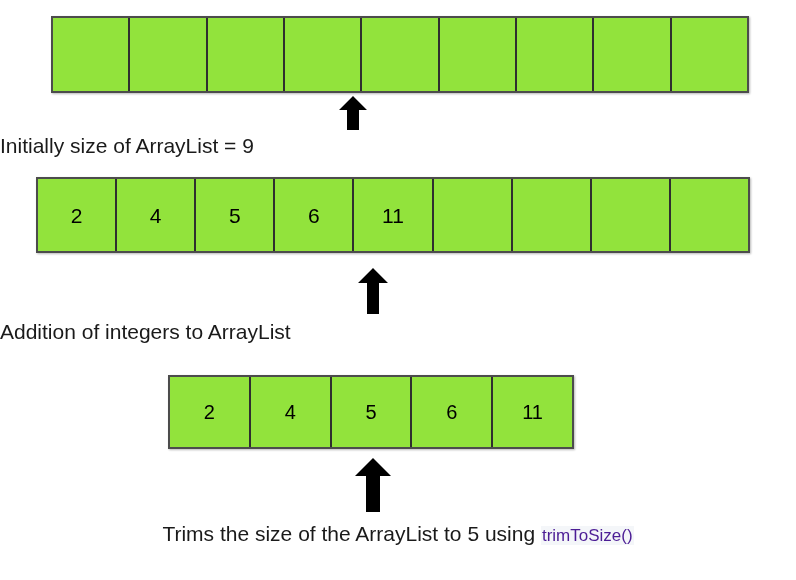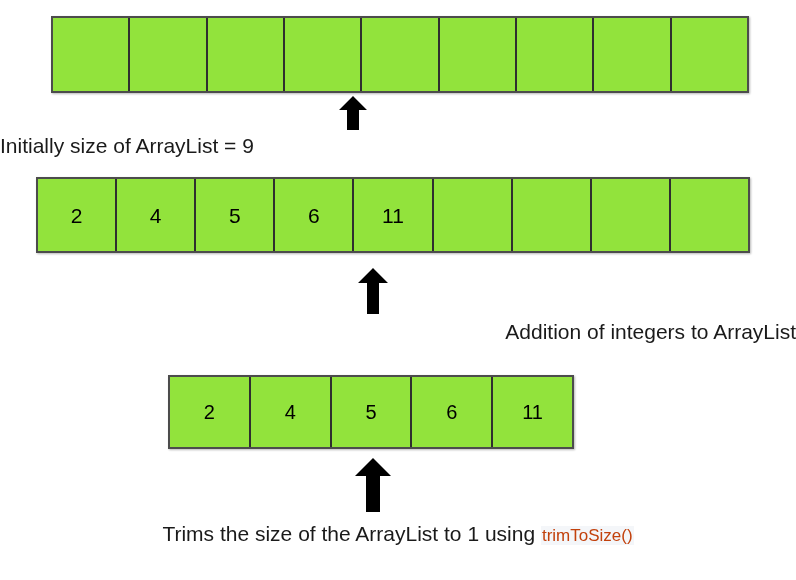--- a/index.html
+++ b/index.html
@@ -84,25 +84,25 @@
   .caption {
     position: absolute;
     color: #1a1a1a;
     font-size: 21px;
     font-weight: 400;
     line-height: 1.1;
     white-space: nowrap;
     user-select: none;
   }
   #caption-initial { left: 0;  top: 134px; width: 762px; text-align: left; }
-  #caption-filled  { left: 0;  top: 320px; width: 796px; text-align: right; }
+  #caption-filled  { left: 0;  top: 320px; width: 796px; text-align: left; }
   #caption-trimmed { left: 0;  top: 522px; width: 796px; text-align: center; }
 
   .code-ref {
-    color: #c2410c;
+    color: #4c1d95;
     font-size: 17px;
     background: #f4f6f9;
     padding: 0 1px;
   }
 </style>
 </head>
 <body>
 
 <div id="diagram">
 
@@ -147,15 +147,15 @@
     <div class="cell">4</div>
     <div class="cell">5</div>
     <div class="cell">6</div>
     <div class="cell">11</div>
   </div>
 
   <svg class="arrow" id="arrow-trimmed" viewBox="0 0 40 54">
     <path d="M20 0 L38 18 L27 18 L27 54 L13 54 L13 18 L2 18 Z" fill="#000000"></path>
   </svg>
 
-  <div class="caption" id="caption-trimmed"><span>Trims the size of the ArrayList to 1 using </span><span class="code-ref">trimToSize()</span></div>
+  <div class="caption" id="caption-trimmed"><span>Trims the size of the ArrayList to 5 using </span><span class="code-ref">trimToSize()</span></div>
 
 </div>
 
 </body></html>

